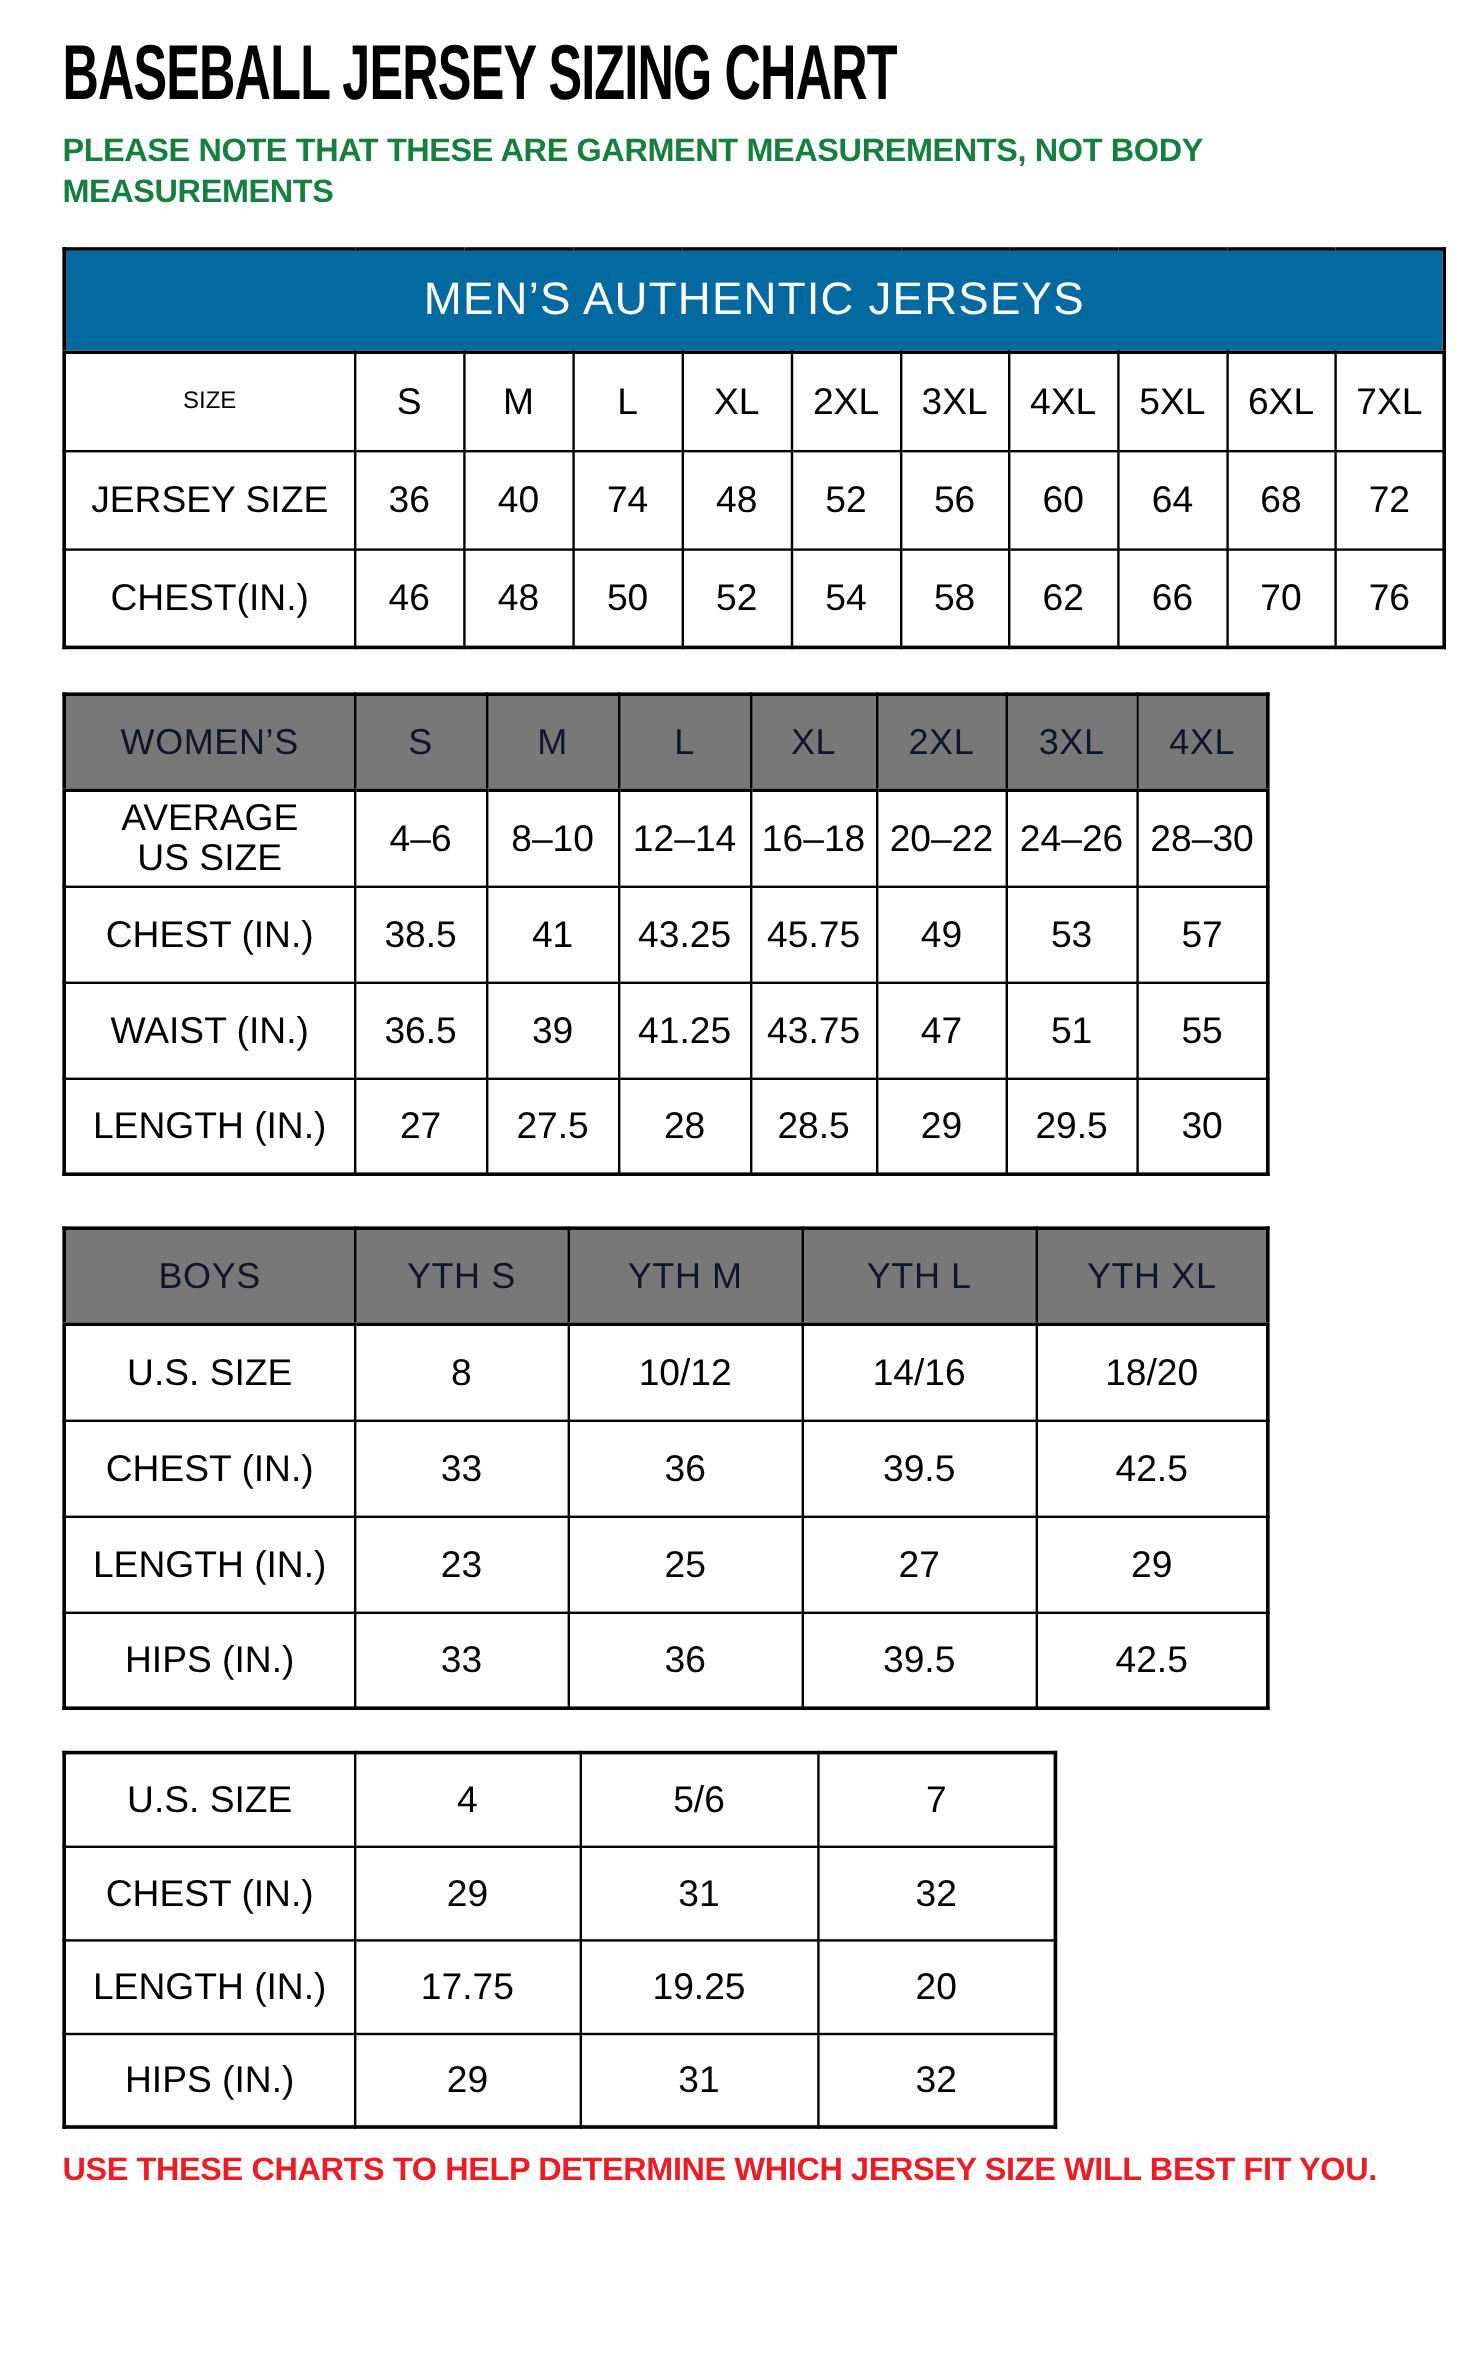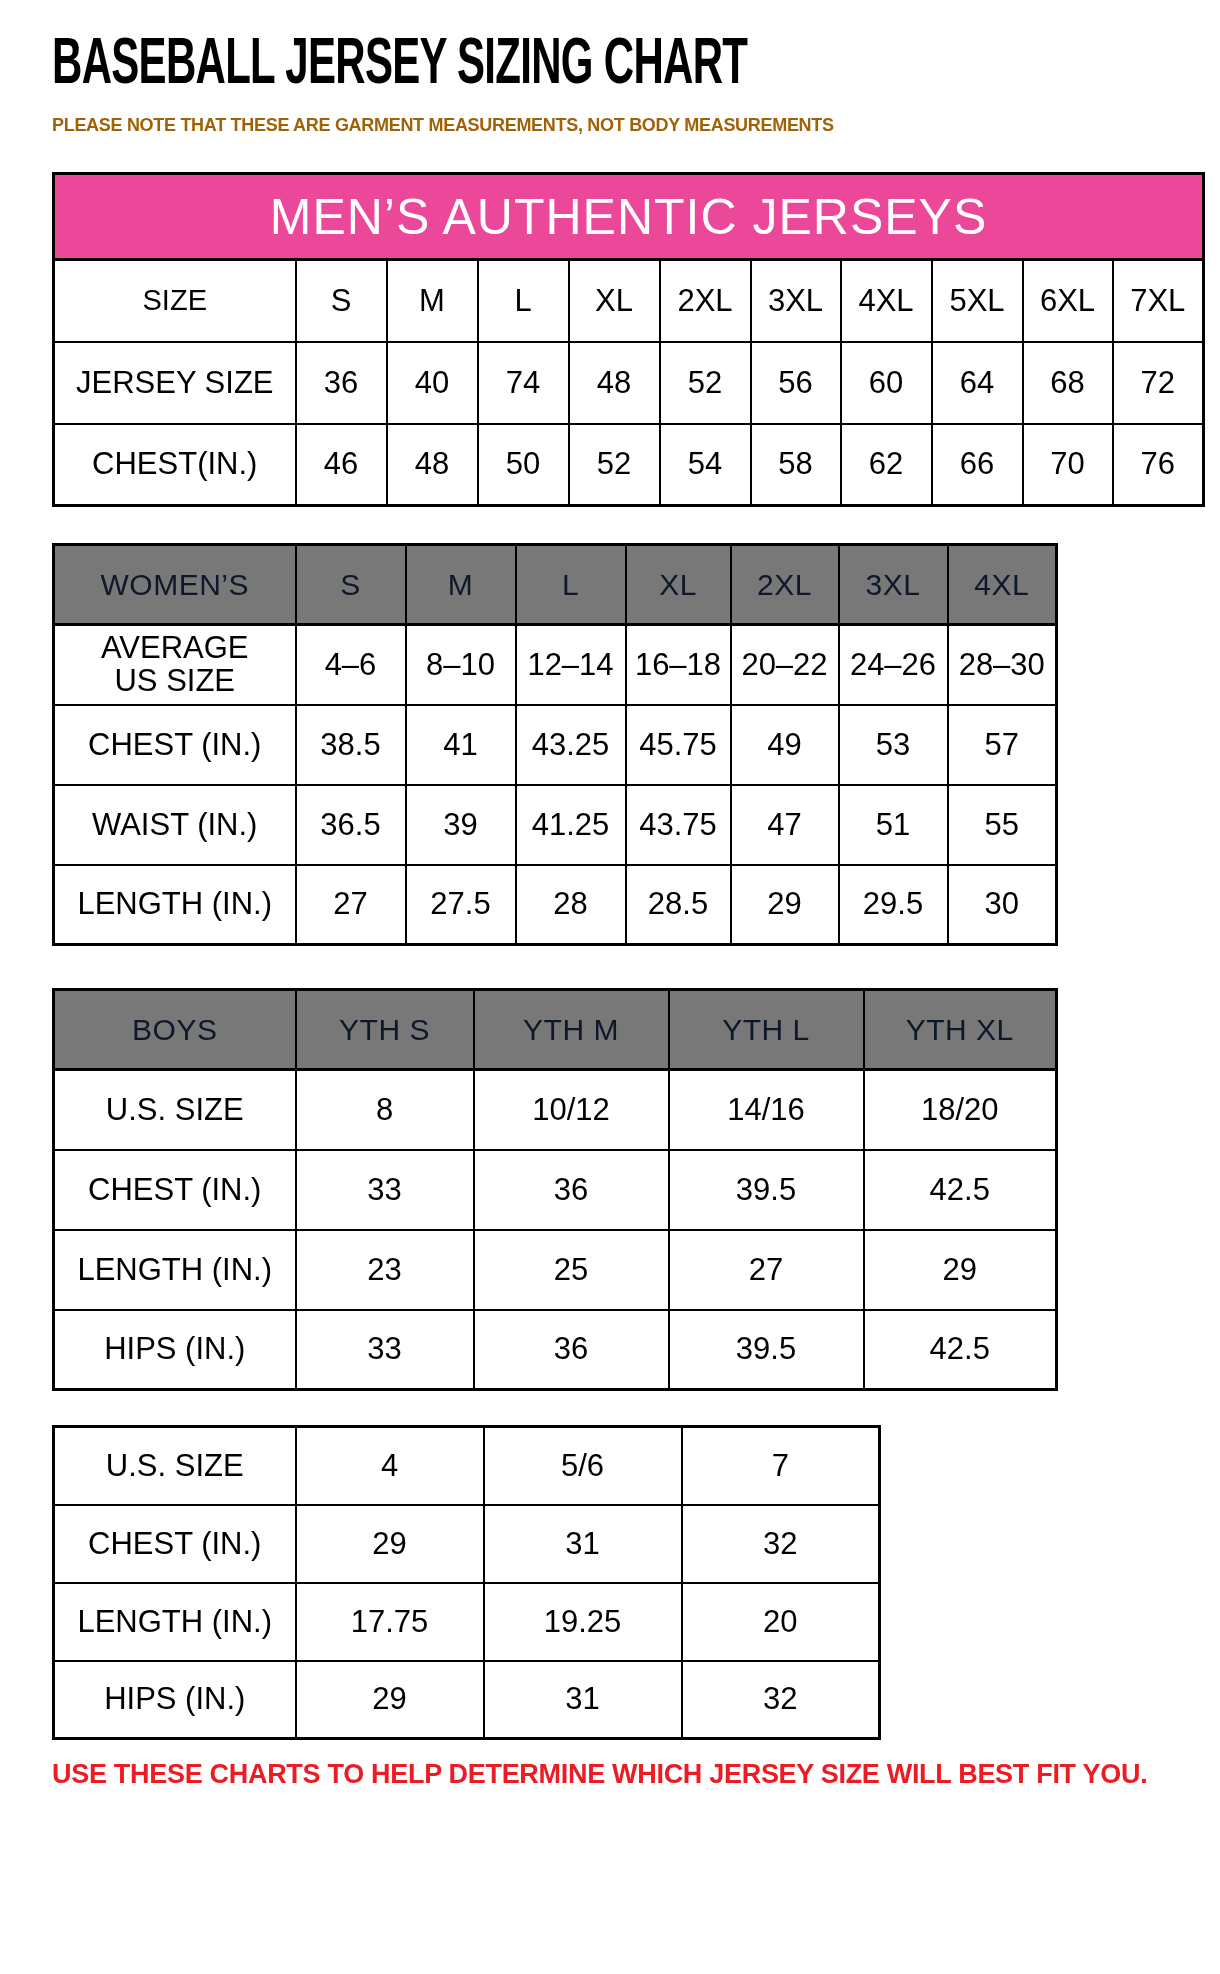--- a/index.html
+++ b/index.html
@@ -25,56 +25,56 @@
     line-height: 62px;
     font-weight: 700;
     letter-spacing: -1px;
     white-space: nowrap;
     transform: scaleX(0.70) scaleY(1.08);
     transform-origin: left center;
   }
   .note {
     margin: 16px 0 0 0;
     width: 950px;
-    color: #a16207;
-    font-size: 18px;
+    color: #15803d;
+    font-size: 27px;
     font-weight: 700;
     letter-spacing: -0.3px;
     line-height: 34px;
   }
   table.tbl {
     border-collapse: collapse;
     table-layout: fixed;
     border: 3px solid #000;
   }
   table.tbl td {
     border: 2px solid #000;
     text-align: center;
     vertical-align: middle;
     font-size: 31px;
     padding: 0;
     overflow: hidden;
   }
   
   tr.banner td {
-    background: #ec4899;
+    background: #0369a1;
     color: #ffffff;
-    font-size: 50px;
+    font-size: 38px;
     letter-spacing: 1px;
     border-bottom: 3px solid #000;
   }
   tr.ghead td {
     background: #787878;
     color: #0f172a;
     font-size: 30px;
     letter-spacing: 0.5px;
     border-bottom: 3px solid #000;
   }
   td.lbl, tr.hrow td:first-child {
-    font-size: 29px;
+    font-size: 20px;
   }
   .wrap2 {
     display: inline-block;
     max-width: 155px;
     line-height: 33px;
   }
   
   .t-mens      { width: 1150px; margin-top: 30px; }
   .t-mens tr   { height: 82px; }
   .t-mens tr.banner { height: 86px; }

